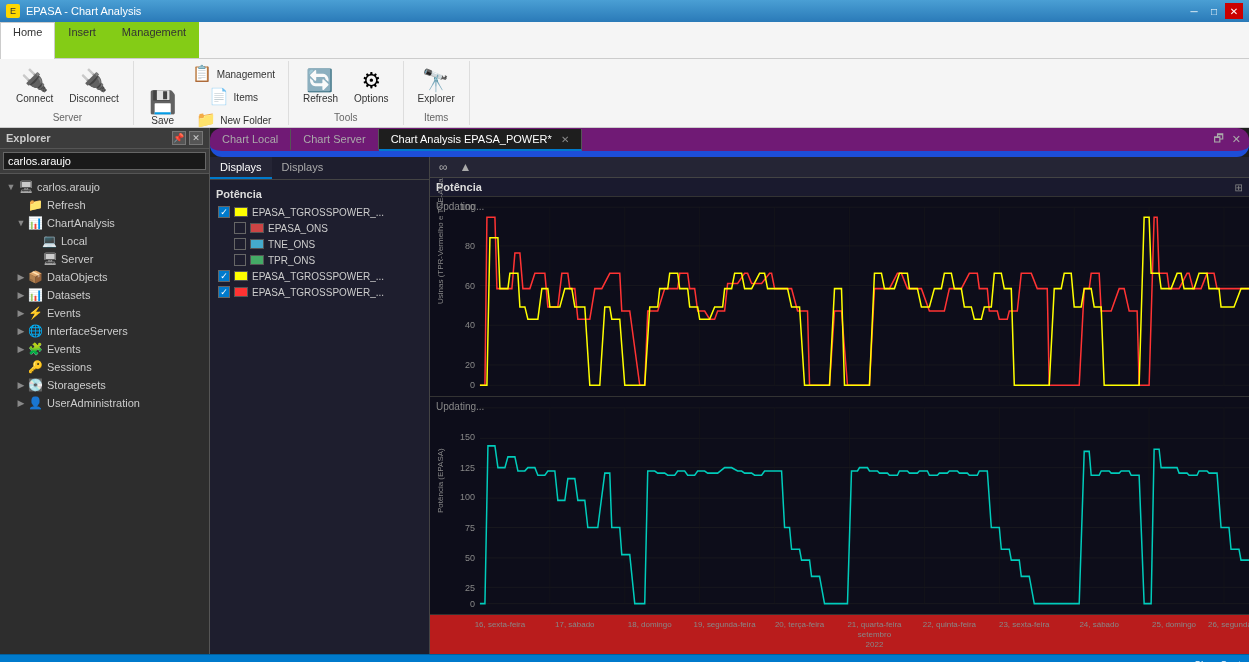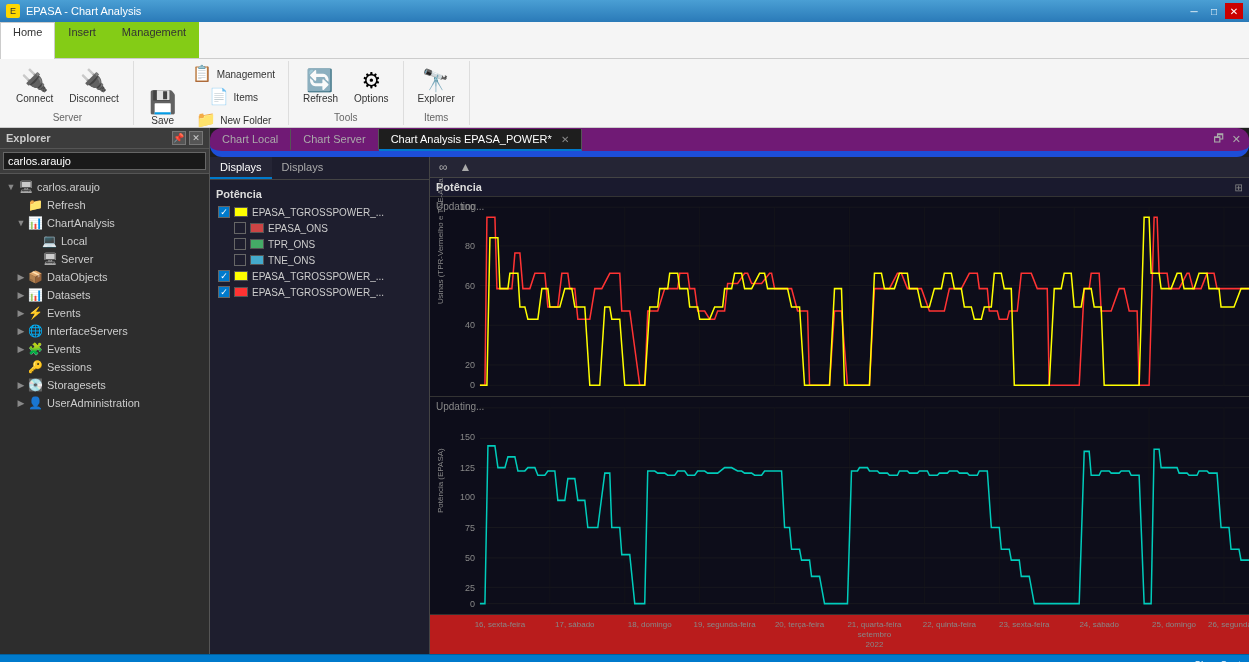--- a/index.html
+++ b/index.html
@@ -364,27 +364,27 @@
             <span class="display-label">EPASA_TGROSSPOWER_...</span>
           </div>
 
           <div class="display-item display-sub">
             <div class="chk-box"></div>
             <div class="color-swatch" style="background:#cc4444;"></div>
             <span class="display-label">EPASA_ONS</span>
           </div>
           <div class="display-item display-sub">
             <div class="chk-box"></div>
+            <div class="color-swatch" style="background:#44aacc;"></div>
+            <span class="display-label">TNE_ONS</span>
+          </div>
+          <div class="display-item display-sub">
+            <div class="chk-box"></div>
             <div class="color-swatch" style="background:#44aa66;"></div>
             <span class="display-label">TPR_ONS</span>
-          </div>
-          <div class="display-item display-sub">
-            <div class="chk-box"></div>
-            <div class="color-swatch" style="background:#44aacc;"></div>
-            <span class="display-label">TNE_ONS</span>
           </div>
 
           <div class="display-item">
             <div class="chk-box checked">
                 <span class="chk-mark">✓</span>
               </div>
             <div class="color-swatch" style="background:#ffff00;"></div>
             <span class="display-label">EPASA_TGROSSPOWER_...</span>
           </div>
 

